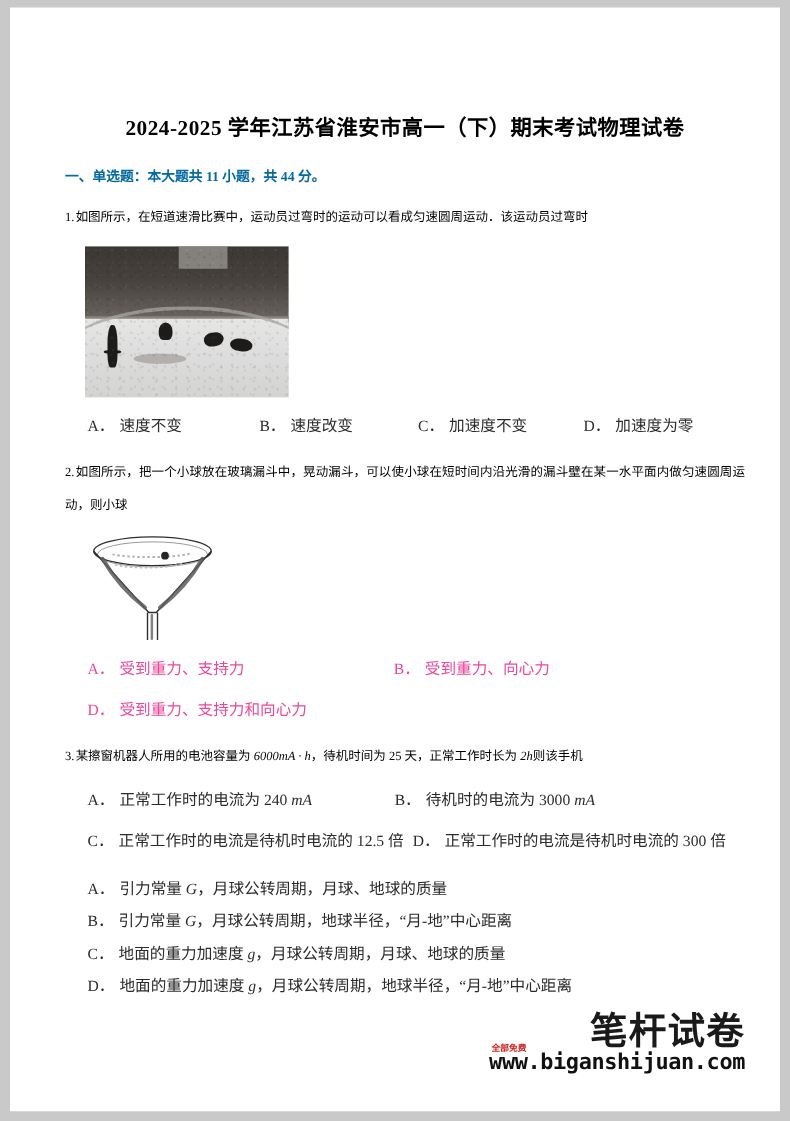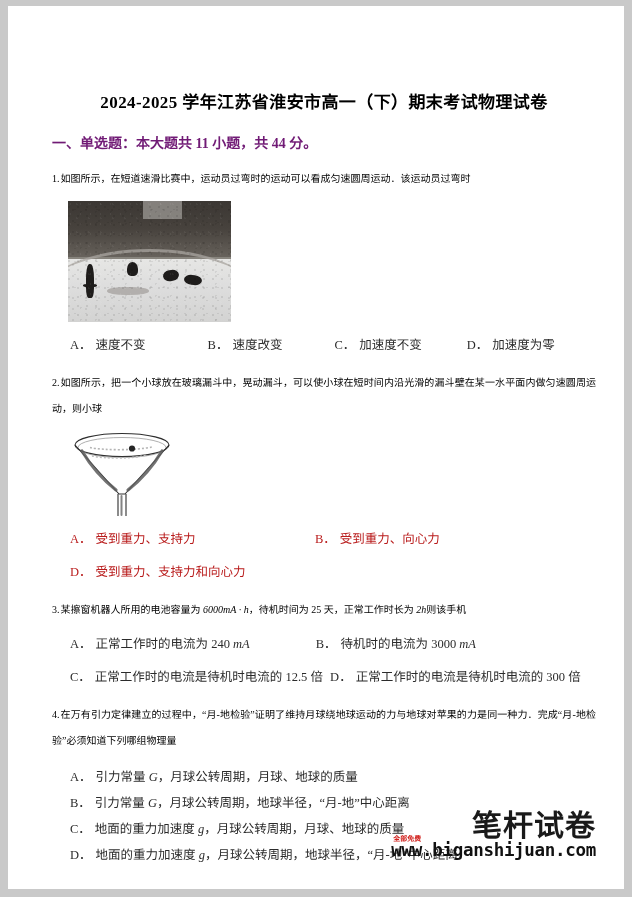--- a/index.html
+++ b/index.html
@@ -30,23 +30,23 @@
     padding-top:82px;
     text-align:center;
     font-size:17px;
     font-weight:bold;
     letter-spacing:.4px;
     color:#000;
     white-space:nowrap;
   }
   .section-head{
     margin:19px 0 0 0;
-    font-size:14px;
+    font-size:11px;
     font-weight:bold;
-    color:#701a75;
+    color:#0369a1;
   }
 
   
   .q{ margin-top:14px; }
   .q-stem{
     font-size:10px;
     line-height:26px;
     color:#000000;
     text-align:justify;
   }
@@ -72,21 +72,21 @@
   .q1opts .o:nth-child(4){ margin-left:45px; }
 
   
   .opts-grid2{
     margin-top:10px;
     display:grid;
     grid-template-columns:245px auto;
     row-gap:11px;
     font-size:12.5px;
     line-height:22px;
-    color:#b91c1c;
+    color:#ec4899;
     padding-left:18px;
   }
   
   .q3row{
     display:flex;
     font-size:12.5px;
     line-height:22px;
     color:#2b2b2b;
     margin-top:10px;
     padding-left:18px;
@@ -278,23 +278,20 @@
       <span class="o"><span class="opt-lbl">A．</span><span>正常工作时的电流为 240 </span><i class="m">mA</i></span>
       <span class="o"><span class="opt-lbl">B．</span><span>待机时的电流为 3000 </span><i class="m">mA</i></span>
     </div>
     <div class="q3row2">
       <span class="o"><span class="opt-lbl">C．</span><span>正常工作时的电流是待机时电流的 12.5 倍</span></span>
       <span class="o"><span class="opt-lbl">D．</span><span>正常工作时的电流是待机时电流的 300 倍</span></span>
     </div>
   </div>
 
   <div class="q">
-    <div class="q-stem">
-      <span class="num">4.</span><span>在万有引力定律建立的过程中，“月-地检验”证明了维持月球绕地球运动的力与地球对苹果的力是同一种力．完成“月-地检验”必须知道下列哪组物理量</span>
-    </div>
 
     <div class="opts-stack">
       <span class="o"><span class="opt-lbl">A．</span><span>引力常量 </span><i class="m">G</i><span>，月球公转周期，月球、地球的质量</span></span>
       <span class="o"><span class="opt-lbl">B．</span><span>引力常量 </span><i class="m">G</i><span>，月球公转周期，地球半径，“月-地”中心距离</span></span>
       <span class="o"><span class="opt-lbl">C．</span><span>地面的重力加速度 </span><i class="m">g</i><span>，月球公转周期，月球、地球的质量</span></span>
       <span class="o"><span class="opt-lbl">D．</span><span>地面的重力加速度 </span><i class="m">g</i><span>，月球公转周期，地球半径，“月-地”中心距离</span></span>
     </div>
   </div>
 
 </div>

